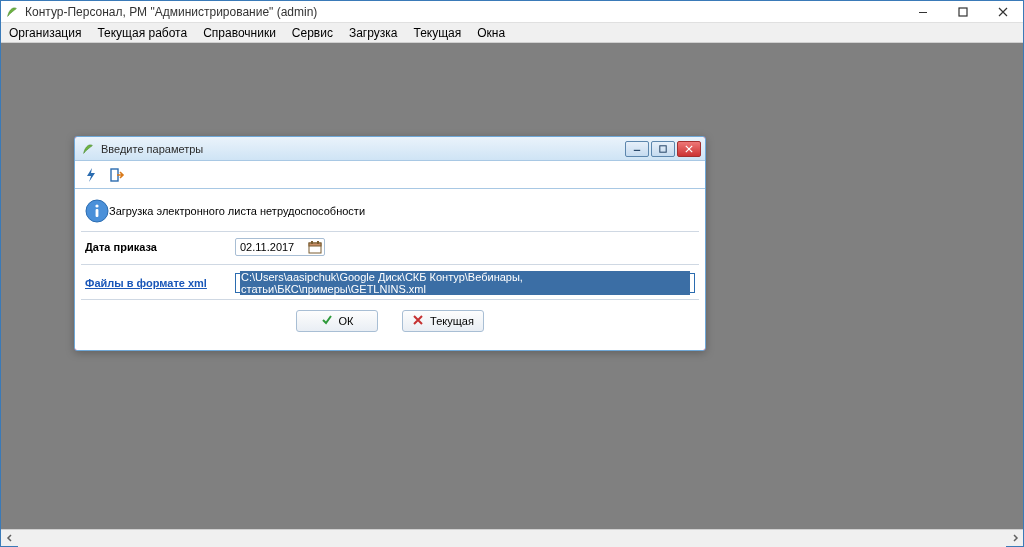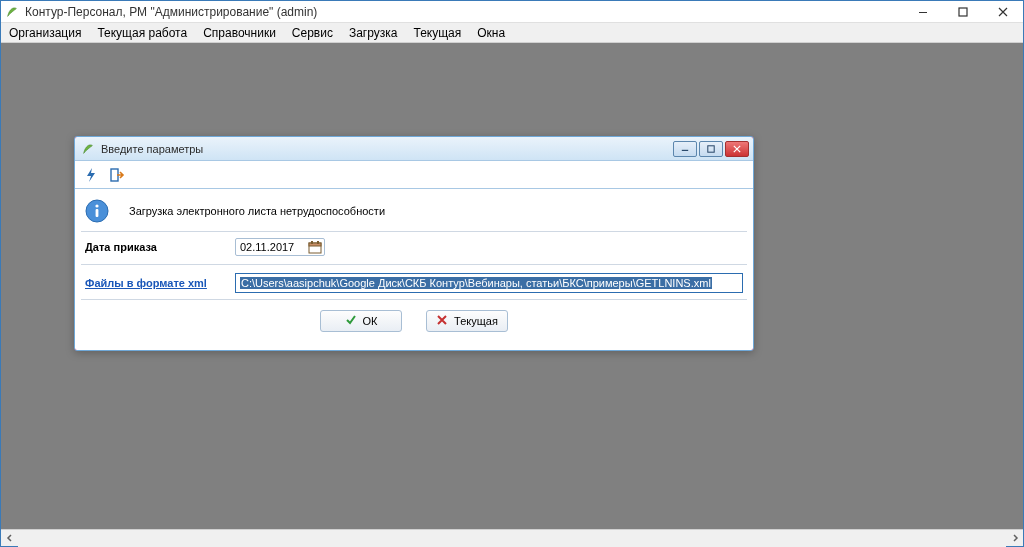--- a/index.html
+++ b/index.html
@@ -88,21 +88,21 @@
     flex:1;
     height: 17px;
     background: #f0f0f0;
   }
 
   
   .dialog {
     position: absolute;
     left: 73px;
     top: 93px;
-    width: 680px;
+    width: 632px;
     background: #be185d;
     border: 1px solid #6fa8d8;
     box-shadow: 0 2px 8px rgba(0,0,0,0.25);
     border-radius: 3px;
     overflow: hidden;
   }
   .dlg-titlebar {
     height: 24px;
     background: linear-gradient(#eaf3fb, #cfe4f5);
     display: flex;
@@ -147,21 +147,21 @@
     display:flex; align-items:center; justify-content:center;
     color: #2b6cb0;
   }
   .dlg-inner {
     padding: 6px;
     background: #fff;
   }
   .info-row {
     display: flex;
     align-items: center;
-    gap: 20px;
+    gap: 0;
     padding: 4px 4px 8px 4px;
     border-bottom: 1px solid #cfd8e3;
   }
   .info-icon {
     width: 24px; height: 24px;
     border-radius: 50%;
   }
   .form-row {
     display: flex;
     align-items: center;

